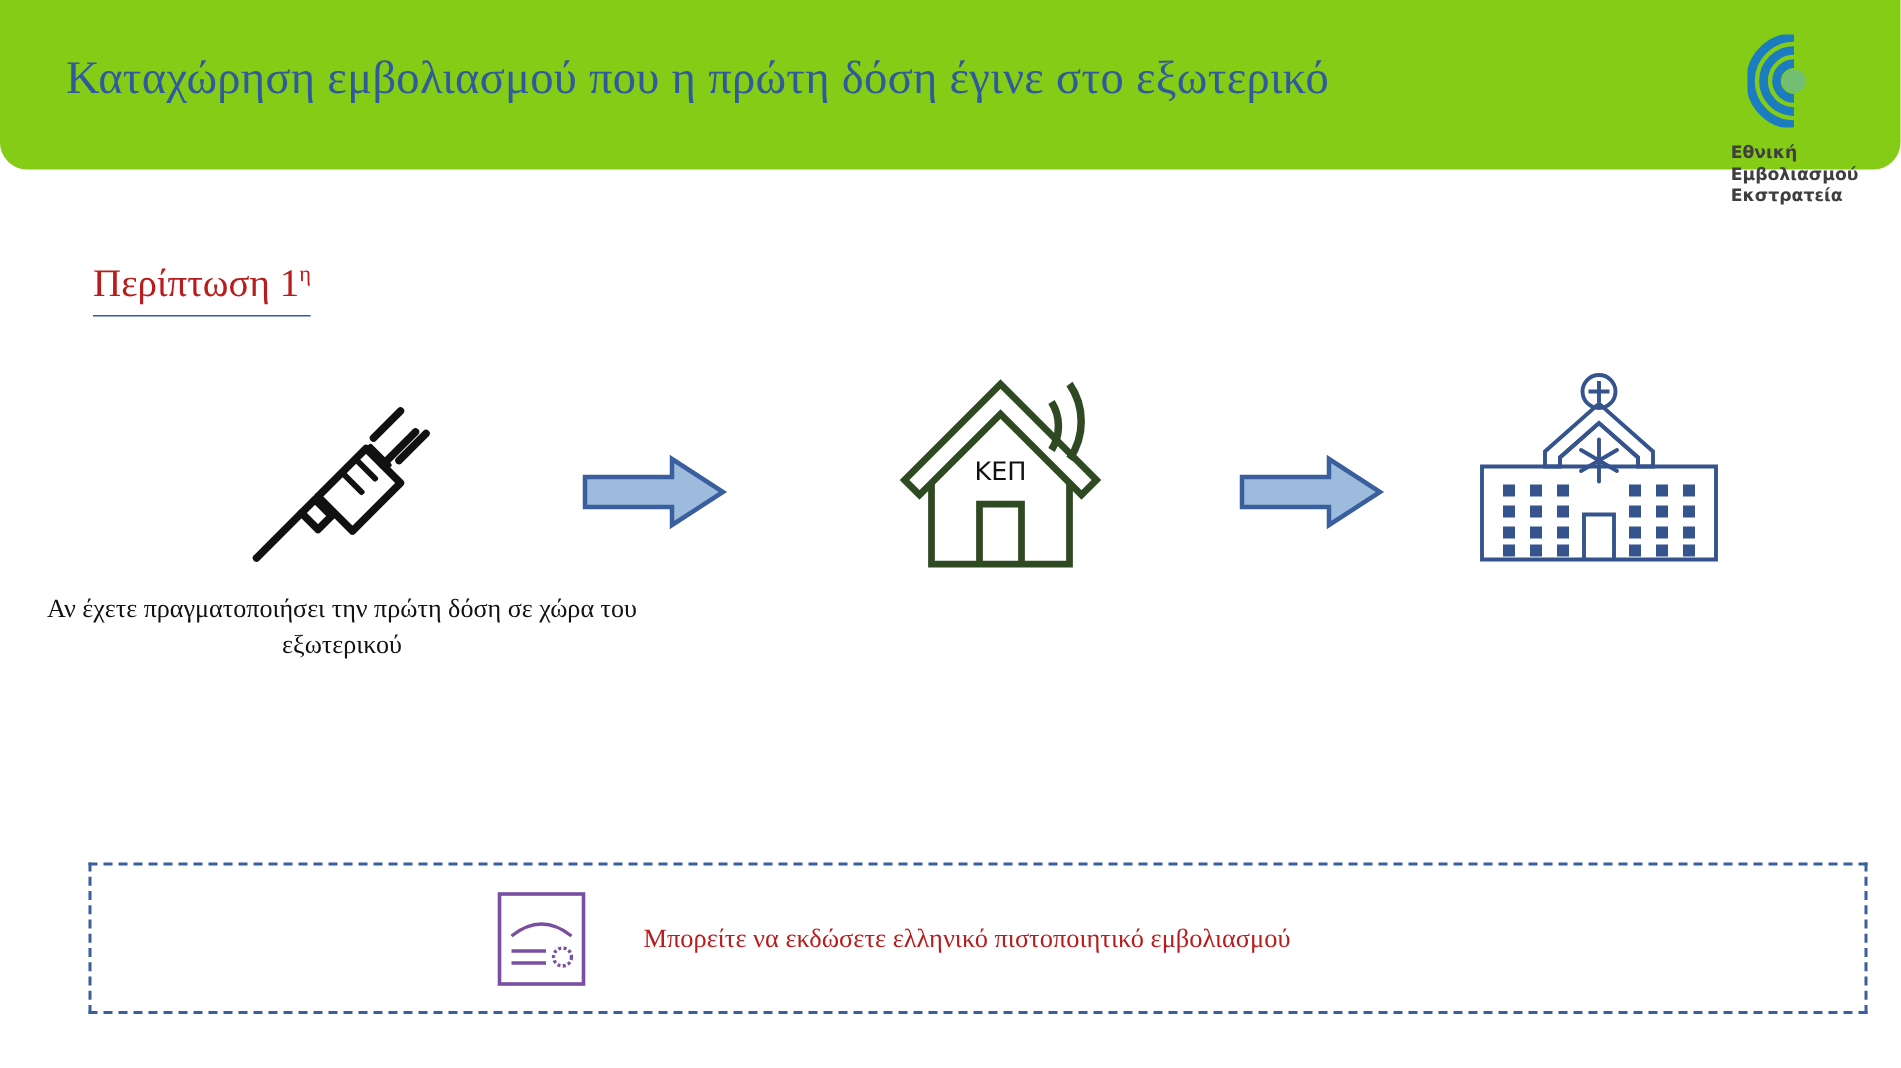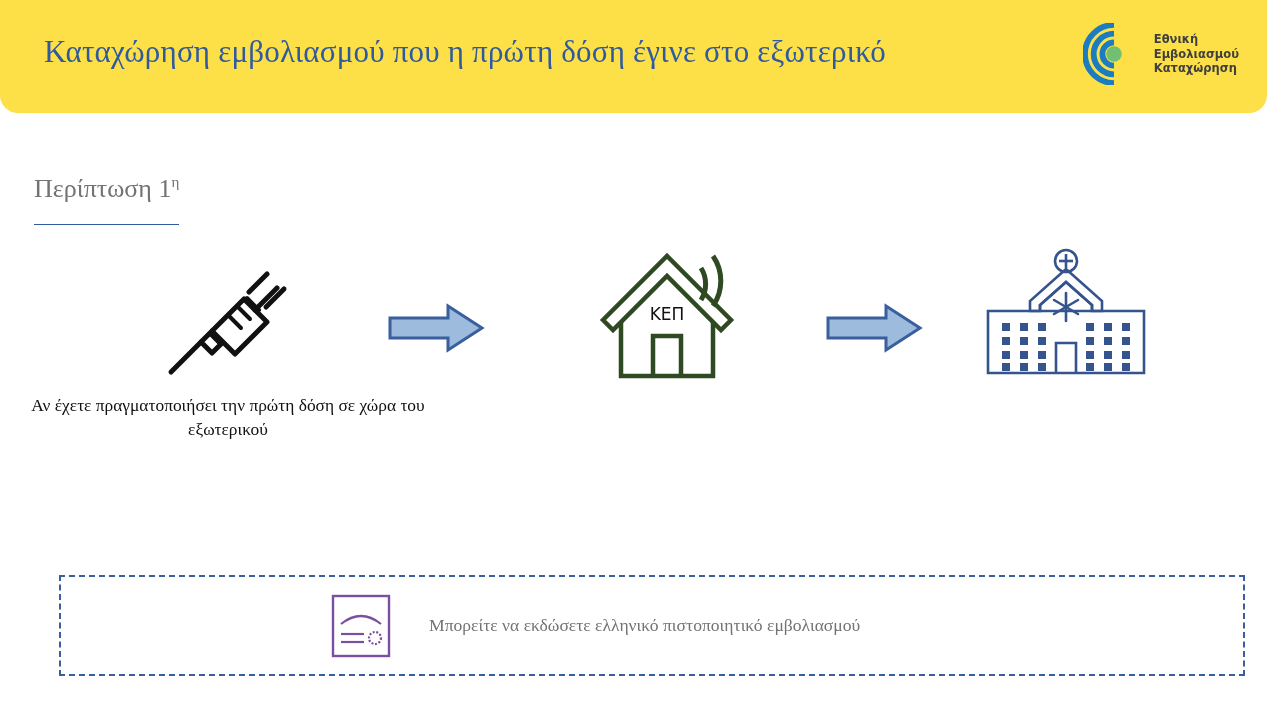--- a/index.html
+++ b/index.html
@@ -15,21 +15,21 @@
     position: relative;
   }
 
   
   .header-band {
     position: absolute;
     left: 0;
     top: 0;
     width: 1267px;
     height: 113px;
-    background: #fde047;
+    background: #84cc16;
     border-bottom-left-radius: 18px;
     border-bottom-right-radius: 18px;
     box-sizing: border-box;
   }
   .header-title {
     position: absolute;
     left: 44px;
     top: 34px;
     font-size: 31px;
     color: #2f5a9e;
@@ -39,40 +39,41 @@
   }
 
   
   .logo-wrap {
     position: absolute;
     right: 28px;
     top: 23px;
     display: flex;
     align-items: center;
     gap: 9px;
+    flex-direction: column;
   }
   .logo-mark { width: 62px; height: 62px; display: block; }
   .logo-text {
     font-family: "DejaVu Sans", sans-serif;
     font-size: 11.5px;
     line-height: 14.5px;
     color: #3f3f3f;
     font-weight: bold;
     white-space: nowrap;
   }
 
   
   .case-label {
     position: absolute;
-    left: 34px;
+    left: 62px;
     top: 174px;
     font-size: 26px;
-    color: #737373;
+    color: #b91c1c;
     border-bottom: 1.6px solid #2f5a9e;
-    padding-bottom: 20px;
+    padding-bottom: 6px;
     font-family: "Liberation Serif", serif;
   }
   .case-label sup { font-size: 15px; vertical-align: super; }
 
   
   .flow {
     position: absolute;
     left: 0;
     top: 245px;
     width: 1267px;
@@ -119,21 +120,21 @@
     box-sizing: border-box;
     display: flex;
     align-items: center;
   }
   .cert-icon {
     margin-left: 270px;
     flex: 0 0 auto;
   }
   .bottom-text {
     font-size: 17.6px;
-    color: #737373;
+    color: #b91c1c;
     margin-left: 38px;
     font-family: "Liberation Serif", serif;
     white-space: nowrap;
   }
 </style>
 </head>
 <body>
 
 <div class="header-band">
   <div class="header-title">Καταχώρηση εμβολιασμού που η πρώτη δόση έγινε στο εξωτερικό</div>
@@ -143,21 +144,21 @@
       <g fill="none" stroke="#1b7cc0" stroke-linecap="butt">
         <path d="M32 2 A30 30 0 1 0 32 62" stroke-width="6"></path>
         <path d="M32 11 A21 21 0 1 0 32 53" stroke-width="6"></path>
         <path d="M32 20 A12 12 0 1 0 32 44" stroke-width="6"></path>
       </g>
       <circle cx="32" cy="32" r="8" fill="#72be72"></circle>
     </svg>
     <div class="logo-text">
       <div>Εθνική</div>
       <div>Εμβολιασμού</div>
-      <div>Καταχώρηση</div>
+      <div>Εκστρατεία</div>
     </div>
   </div>
 </div>
 
 <div class="case-label"><span>Περίπτωση 1</span><sup>η</sup></div>
 
 <div class="flow">
 
   <div class="step step-1">
     <div class="step-icon">

